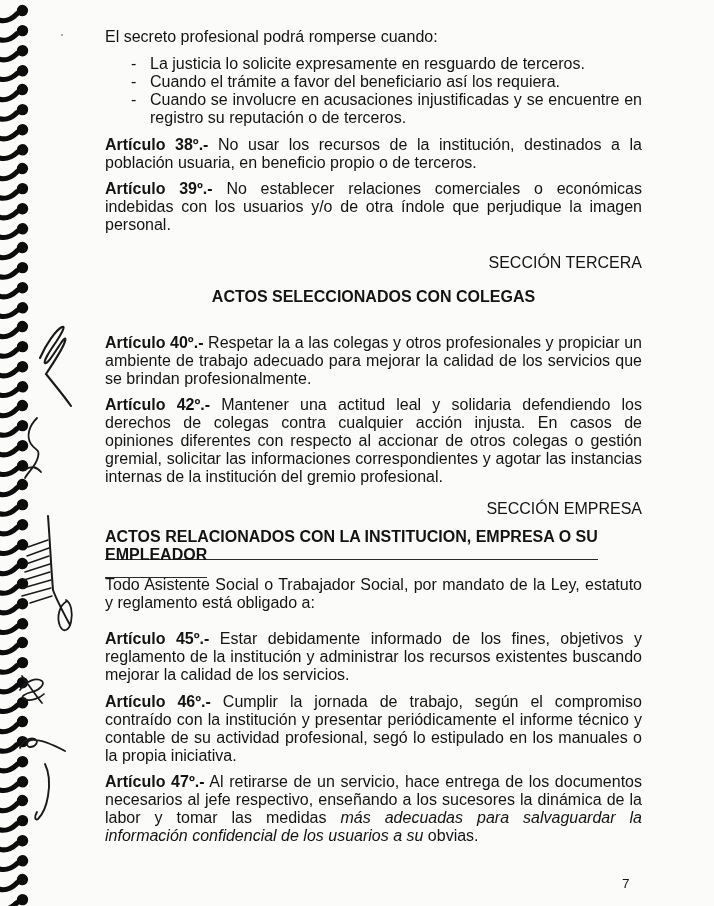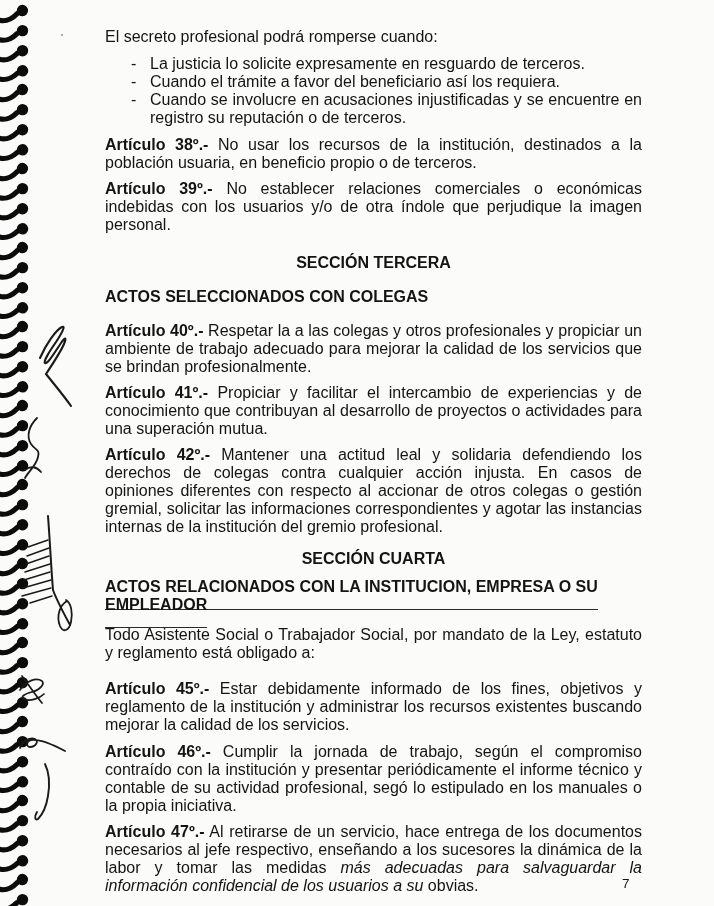--- a/index.html
+++ b/index.html
@@ -23,23 +23,23 @@
   }
   p { margin:0; }
   .intro { margin-bottom:9px; }
   .bullets { margin-bottom:9px; }
   .bullet { display:flex; }
   .bullet .dash { flex:none; width:19px; margin-left:26px; text-align:left; }
   .bullet .btxt { flex:1; }
   .art { margin-bottom:8px; }
   .art b { font-weight:bold; }
   .gap-39 { margin-bottom:20px; }
-  .section-title { text-align:center; font-weight:bold; margin-bottom:16px; }
+  .section-title { text-align:right; font-weight:normal; margin-bottom:16px; }
   .section-title.s4 { margin-bottom:10px; margin-top:14px; }
-  .section-sub { font-weight:bold; margin-bottom:16px; }
+  .section-sub { text-align:center; font-weight:bold; margin-bottom:28px; }
   .section-sub-left { text-align:left; font-weight:bold; margin-bottom:12px; }
   .section-sub-left span { border-bottom:1.5px solid #2a2a2a; padding-bottom:14px; }
   .s4-intro { margin-bottom:18px; }
   .a45 { margin-bottom:9px; }
   .a44 { margin-bottom:14px; }
   .a41 { margin-bottom:8px; }
   .a46 { }
   .a47 { margin-bottom:0; }
   .a47 i { font-style:italic; }
   .page-number {
@@ -143,29 +143,27 @@
 
   <p class="art gap-39"><b>Artículo 39º.-</b>
     <span>No establecer relaciones comerciales o económicas indebidas con los usuarios y/o de otra índole que perjudique la imagen personal.</span></p>
 
   <p class="section-title">SECCIÓN TERCERA</p>
   <p class="section-sub">ACTOS SELECCIONADOS CON COLEGAS</p>
 
   <p class="art"><b>Artículo 40º.-</b>
     <span>Respetar la a las colegas y otros profesionales y propiciar un ambiente de trabajo adecuado para mejorar la calidad de los servicios que se brindan profesionalmente.</span></p>
 
-  <p class="art a41"><b>Artículo 41º.-</b>
-    <span>Propiciar y facilitar el intercambio de experiencias y de conocimiento que contribuyan al desarrollo de proyectos o actividades para una superación mutua.</span></p>
 
   <p class="art"><b>Artículo 42º.-</b>
     <span>Mantener una actitud leal y solidaria defendiendo los derechos de colegas contra cualquier acción injusta. En casos de opiniones diferentes con respecto al accionar de otros colegas o gestión gremial, solicitar las informaciones correspondientes y agotar las instancias internas de la institución del gremio profesional.</span></p>
 
 
 
-  <p class="section-title s4">SECCIÓN CUARTA</p>
+  <p class="section-title s4">SECCIÓN EMPRESA</p>
   <p class="section-sub-left"><span>ACTOS RELACIONADOS CON LA INSTITUCION, EMPRESA O SU EMPLEADOR</span></p>
 
   <p class="s4-intro">Todo Asistente Social o Trabajador Social, por mandato de la Ley, estatuto y reglamento está obligado a:</p>
 
   <p class="art a45"><b>Artículo 45º.-</b>
     <span>Estar debidamente informado de los fines, objetivos y reglamento de la institución y administrar los recursos existentes buscando mejorar la calidad de los servicios.</span></p>
 
   <p class="art a46"><b>Artículo 46º.-</b>
     <span>Cumplir la jornada de trabajo, según el compromiso contraído con la institución y presentar periódicamente el informe técnico y contable de su actividad profesional, segó lo estipulado en los manuales o la propia iniciativa.</span></p>
 

